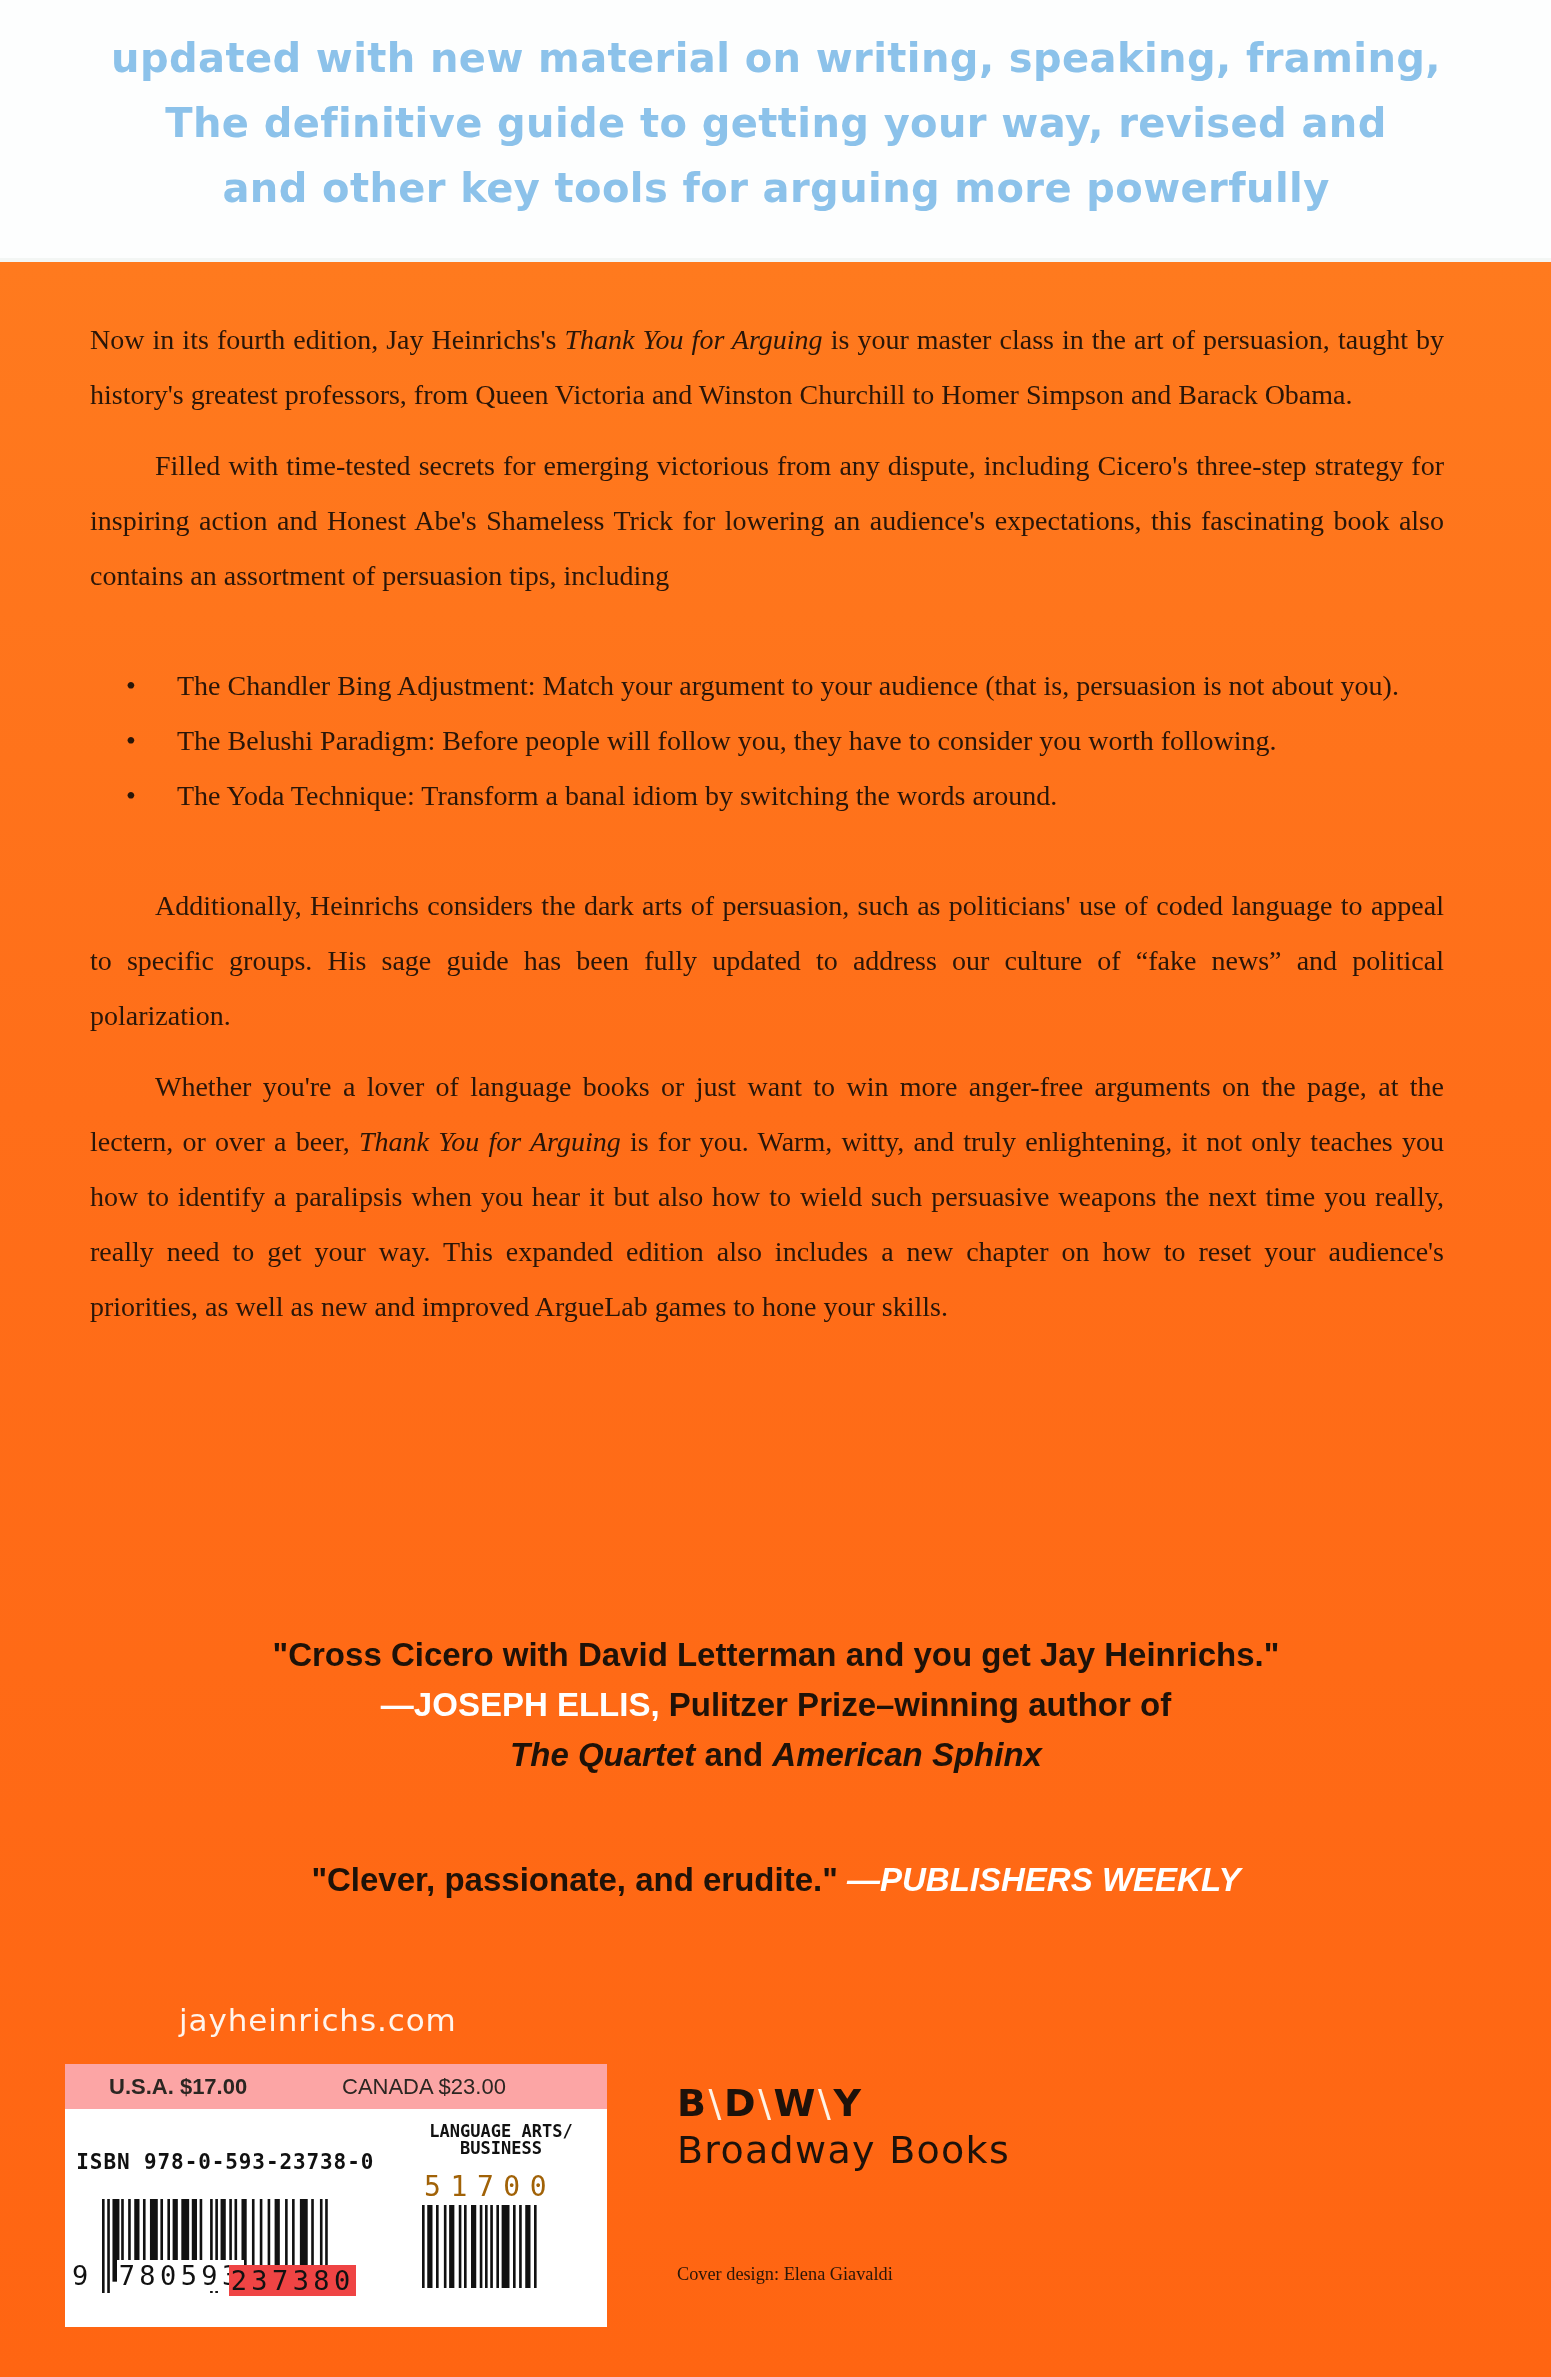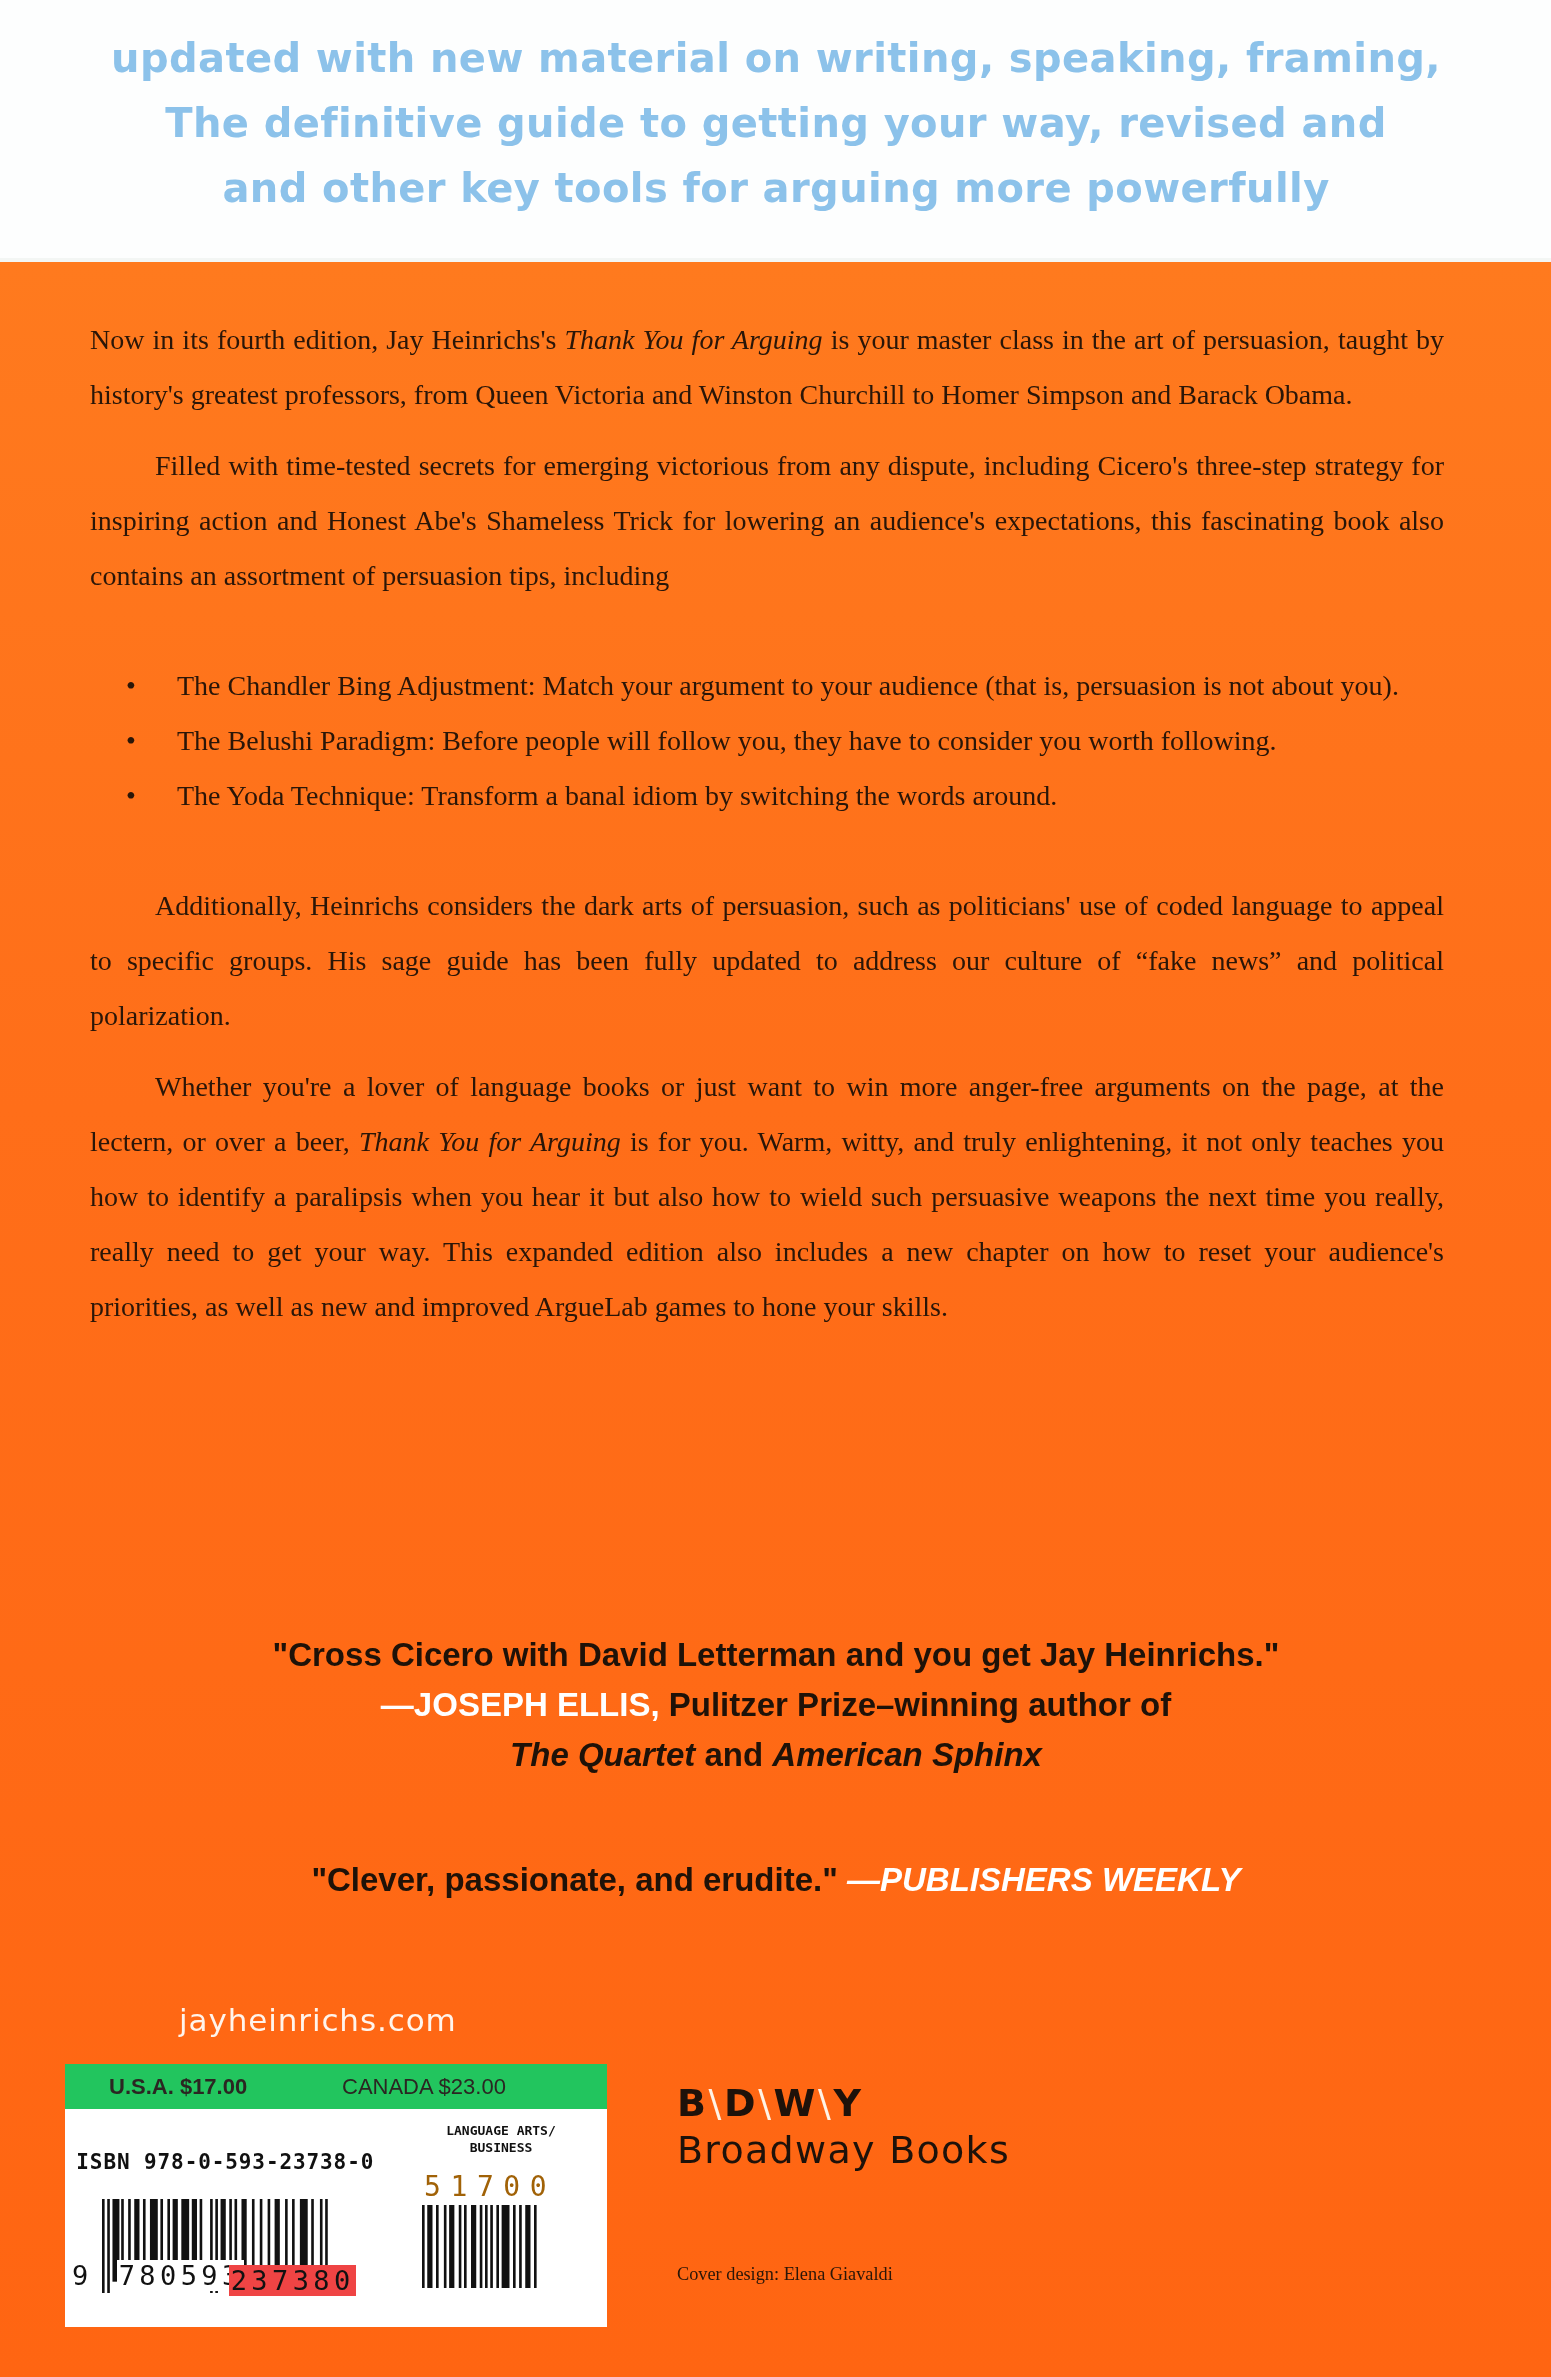--- a/index.html
+++ b/index.html
@@ -49,34 +49,34 @@
     position: absolute; left: 179px; top: 2002px;
     font-family: "DejaVu Sans", sans-serif; font-size: 31px; color: #fff4ec;
     letter-spacing: 0.9px;
   }
   .barcode-box {
     position: absolute; left: 65px; top: 2064px; width: 542px; height: 263px;
     background: #ffffff;
   }
   .price-band {
     position: absolute; left: 0; top: 0; width: 542px; height: 45px;
-    background: #22c55e;
+    background: #fca5a5;
     font-family: "Liberation Sans", sans-serif; font-weight: bold; font-size: 22px;
     color: #2b2622; line-height: 45px;
   }
   .price-band .usa { position: absolute; left: 44px; }
   .price-band .can { position: absolute; left: 277px; font-weight: normal; }
   .isbn {
     position: absolute; left: 11.3px; top: 86px;
     font-family: "DejaVu Sans Mono", monospace; font-weight: bold; font-size: 21px;
     color: #111; letter-spacing: 0.9px;
   }
   .category {
     position: absolute; left: 349px; top: 59px; width: 174px; text-align: center;
-    font-family: "DejaVu Sans Mono", monospace; font-weight: bold; font-size: 13px;
+    font-family: "DejaVu Sans Mono", monospace; font-weight: bold; font-size: 17px;
     line-height: 16.6px; color: #111;
   }
   .price-code {
     position: absolute; left: 359px; top: 106px;
     font-family: "DejaVu Sans Mono", monospace; font-size: 28px; color: #a16207;
     letter-spacing: 9.6px;
   }
   .bars-main { position: absolute; left: 37px; top: 135px; width: 231px; height: 94px; }
   .bars-addon { position: absolute; left: 357px; top: 141px; width: 119px; height: 83px; }
   .bar-digits {

